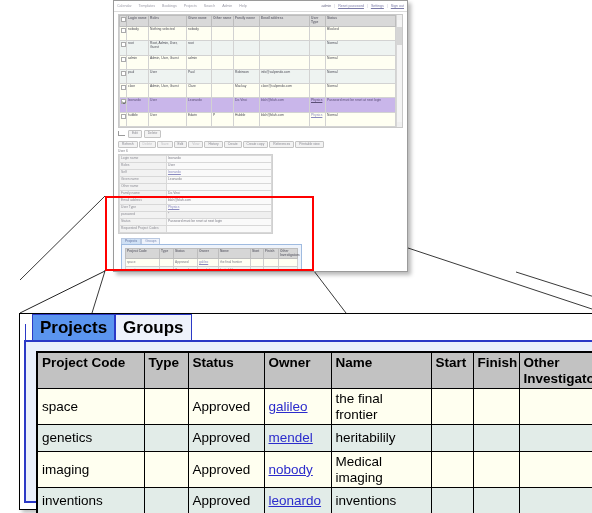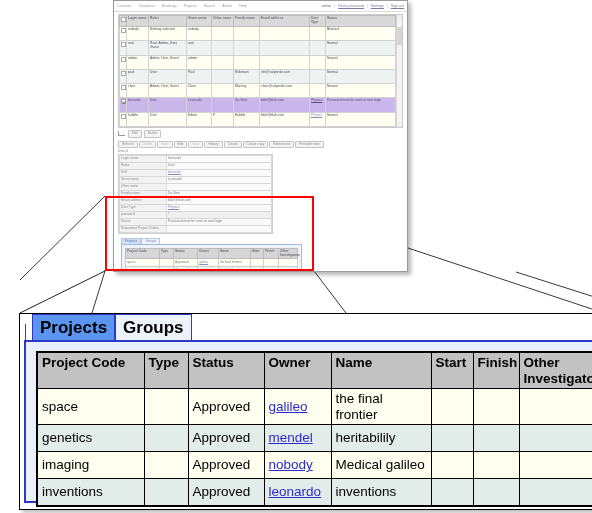--- a/index.html
+++ b/index.html
@@ -502,21 +502,21 @@
             <td>heritabilily</td>
             <td></td>
             <td></td>
             <td></td>
           </tr>
           <tr class="odd">
             <td>imaging</td>
             <td></td>
             <td>Approved</td>
             <td class="lnk"><a href="#">nobody</a></td>
-            <td>Medical galileo</td>
+            <td>Medical imaging</td>
             <td></td>
             <td></td>
             <td></td>
           </tr>
           <tr class="even">
             <td>inventions</td>
             <td></td>
             <td>Approved</td>
             <td class="lnk"><a href="#">leonardo</a></td>
             <td>inventions</td>

